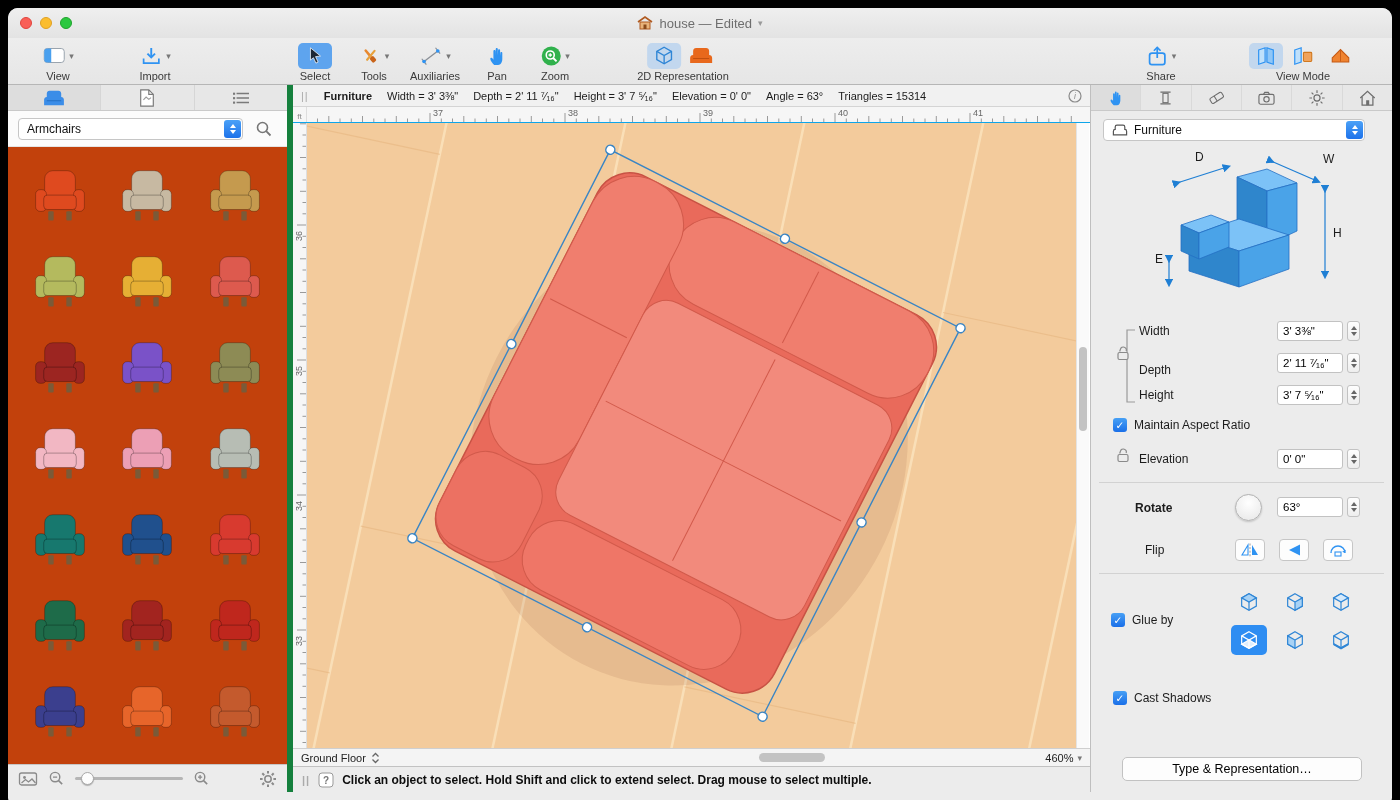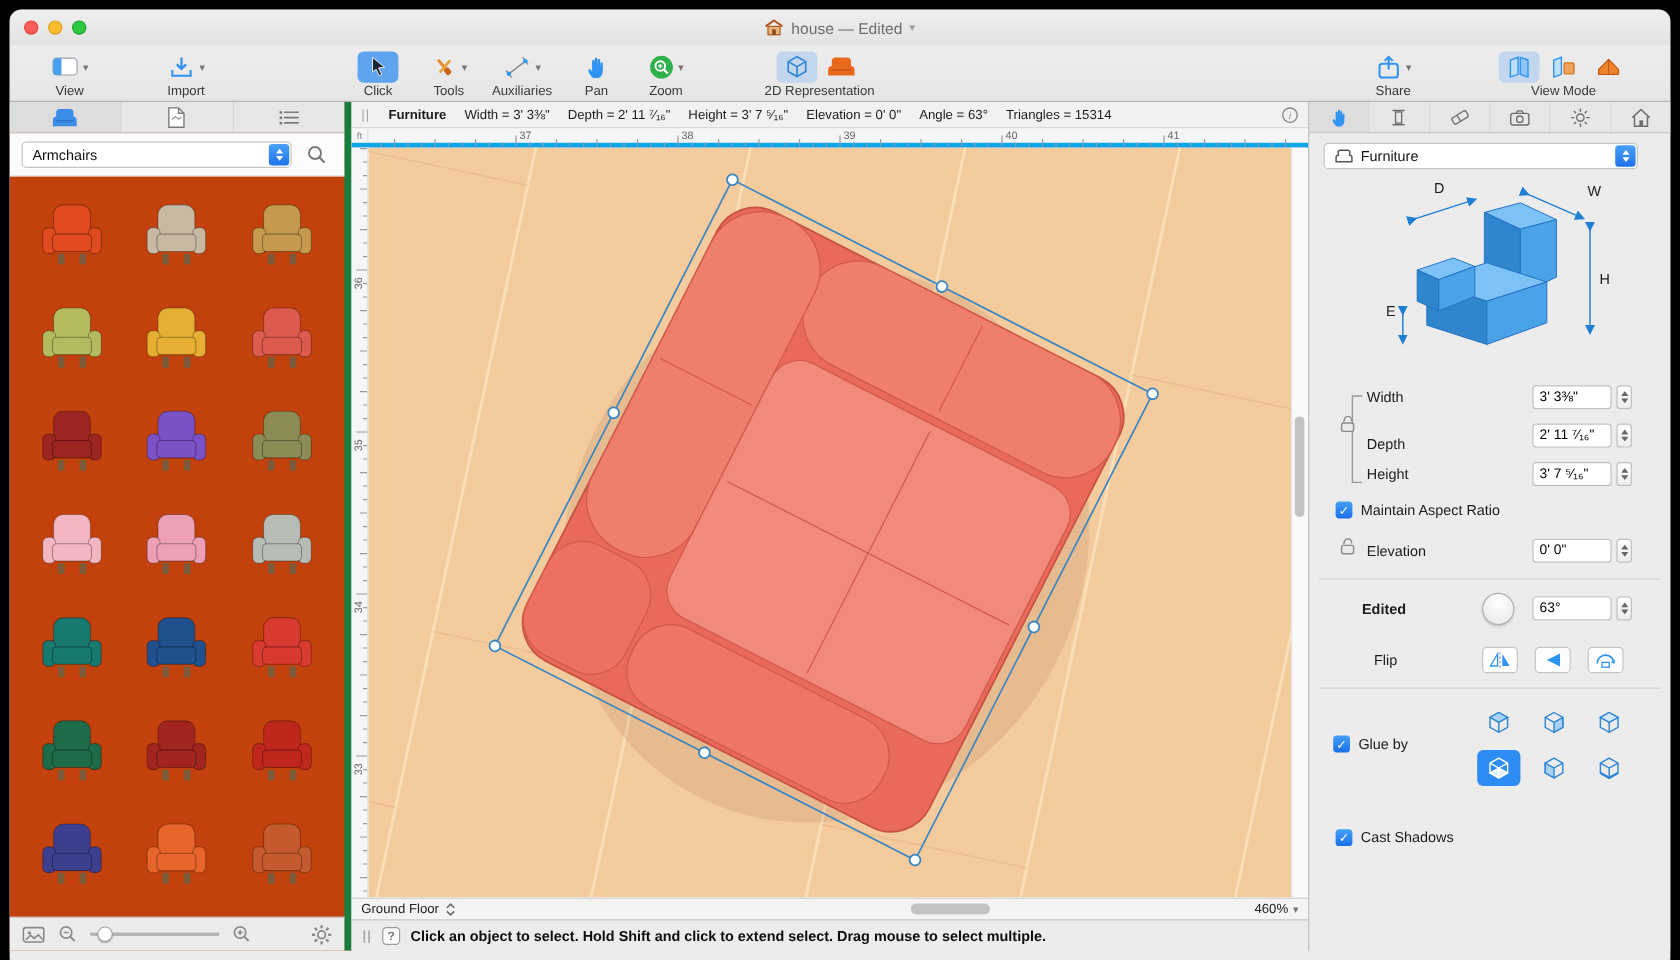--- a/index.html
+++ b/index.html
@@ -43,21 +43,21 @@
   .chair-grid{flex:1;display:grid;grid-template-columns:repeat(3,1fr);align-content:start;padding:6px 8px 0;overflow:hidden;}
   .chair-cell{height:86px;display:flex;align-items:center;justify-content:center;}
   .lib-bottom{height:28px;background:#ececec;border-top:1px solid #c6c6c6;display:flex;align-items:center;padding:0 10px;gap:10px;flex:none;}
   .slider-track{width:108px;height:3px;background:#b5b5b5;border-radius:2px;position:relative;}
   .slider-knob{position:absolute;left:6px;top:-5px;width:13px;height:13px;border-radius:50%;background:#fdfdfd;border:1px solid #a9a9a9;box-shadow:0 1px 1px rgba(0,0,0,.25);}
   .push-right{margin-left:auto;}
   
   .center{width:797px;display:flex;flex-direction:column;background:#fff;}
   .info-bar{height:22px;background:#f1f1f1;border-bottom:1px solid #d4d4d4;display:flex;align-items:center;font-size:11px;color:#1c1c1c;padding:0 8px;gap:15px;flex:none;white-space:nowrap;}
   .grip{color:#aaa;font-size:11px;letter-spacing:1px;}
-  .ruler-row{height:16px;display:flex;background:#f6f6f6;border-bottom:4px solid #0ea5e9;flex:none;}
+  .ruler-row{height:16px;display:flex;background:#f6f6f6;border-bottom:1px solid #0ea5e9;flex:none;}
   .ruler-corner{width:14px;font-size:8px;color:#888;display:flex;align-items:flex-end;justify-content:center;padding-bottom:1px;border-right:1px solid #dedede;}
   .canvas-row{display:flex;height:625px;flex:none;}
   .ruler-left-wrap{width:14px;background:#f6f6f6;border-right:1px solid #dedede;}
   .rtext{font-size:9px;fill:#666;}
   .vscroll{width:13px;background:#fafafa;border-left:1px solid #e4e4e4;position:relative;}
   .vthumb{position:absolute;left:2px;width:8px;border-radius:4px;background:#c3c3c3;top:224px;height:84px;}
   .bottom-bar{height:18px;background:#f4f4f4;border-top:1px solid #cfcfcf;display:flex;align-items:center;font-size:11px;color:#222;padding:0 8px;gap:5px;position:relative;flex:none;}
   .hthumb{position:absolute;left:466px;width:66px;top:4px;height:9px;border-radius:5px;background:#c3c3c3;}
   .zoom-level{margin-left:auto;display:flex;align-items:center;gap:4px;}
   .status-bar{height:26px;background:#ececec;border-top:1px solid #c2c2c2;display:flex;align-items:center;gap:8px;padding:0 9px;font-size:12px;font-weight:700;color:#0d0d0d;flex:none;}
@@ -129,21 +129,21 @@
     </div>
 
     <div class="tb" style="left:307px">
       <div class="tb-ico">
           <span class="tile sel">
             <svg width="20" height="20" viewBox="0 0 22 22">
               <path d="M6,2L17,11L11.6,11.7L14.4,17.7L12,18.8L9.3,12.9L6,15.5Z" fill="#1d2733" stroke="#fff" stroke-width=".8"></path>
             </svg>
           </span>
         </div>
-      <div class="tb-lab">Click</div>
+      <div class="tb-lab">Select</div>
     </div>
 
     <div class="tb" style="left:366px">
       <div class="tb-ico">
           <svg width="23" height="22" viewBox="0 0 24 24">
             <g transform="rotate(-40 12 12)">
               <rect x="10.6" y="3" width="2.8" height="11" rx="1.2" fill="#e8882e"></rect>
               <rect x="9.4" y="13.5" width="5.2" height="6.5" rx="1.6" fill="#c9641a"></rect>
             </g>
             <g transform="rotate(40 12 12)">
@@ -941,21 +941,21 @@
             <span>0' 0"</span>
           </div>
         <div class="fstep" style="left:256px;top:338px">
             <span class="tri gup"></span>
             <span class="tri gdn"></span>
           </div>
 
         <div class="hdivider" style="top:371px"></div>
 
         <div class="prow bold" style="left:44px;top:386px">
-            <span style="font-weight:700">Edited</span>
+            <span style="font-weight:700">Rotate</span>
           </div>
         <div class="knob" style="left:144px;top:383px"></div>
         <div class="field" style="left:186px;top:386px">
             <span>63°</span>
           </div>
         <div class="fstep" style="left:256px;top:386px">
             <span class="tri gup"></span>
             <span class="tri gdn"></span>
           </div>
 
@@ -1029,16 +1029,19 @@
               <path d="M4,16.5L12,21l8,-4.5" fill="none" stroke="#2f86d6" stroke-width="2.2"></path>
               <path d="M4,7.5L12,12l8,-4.5M12,12v9" fill="none" stroke="#2f86d6" stroke-width="1.3"></path>
             </svg>
           </div>
 
         <div class="prow" style="left:22px;top:576px;gap:7px">
           <span class="chk">✓</span>
           <span>Cast Shadows</span>
         </div>
 
+        <div class="type-btn" style="top:646px">
+            <span>Type &amp; Representation…</span>
+          </div>
       </div>
     </div>
   </div>
 </div>
 
 </body></html>

